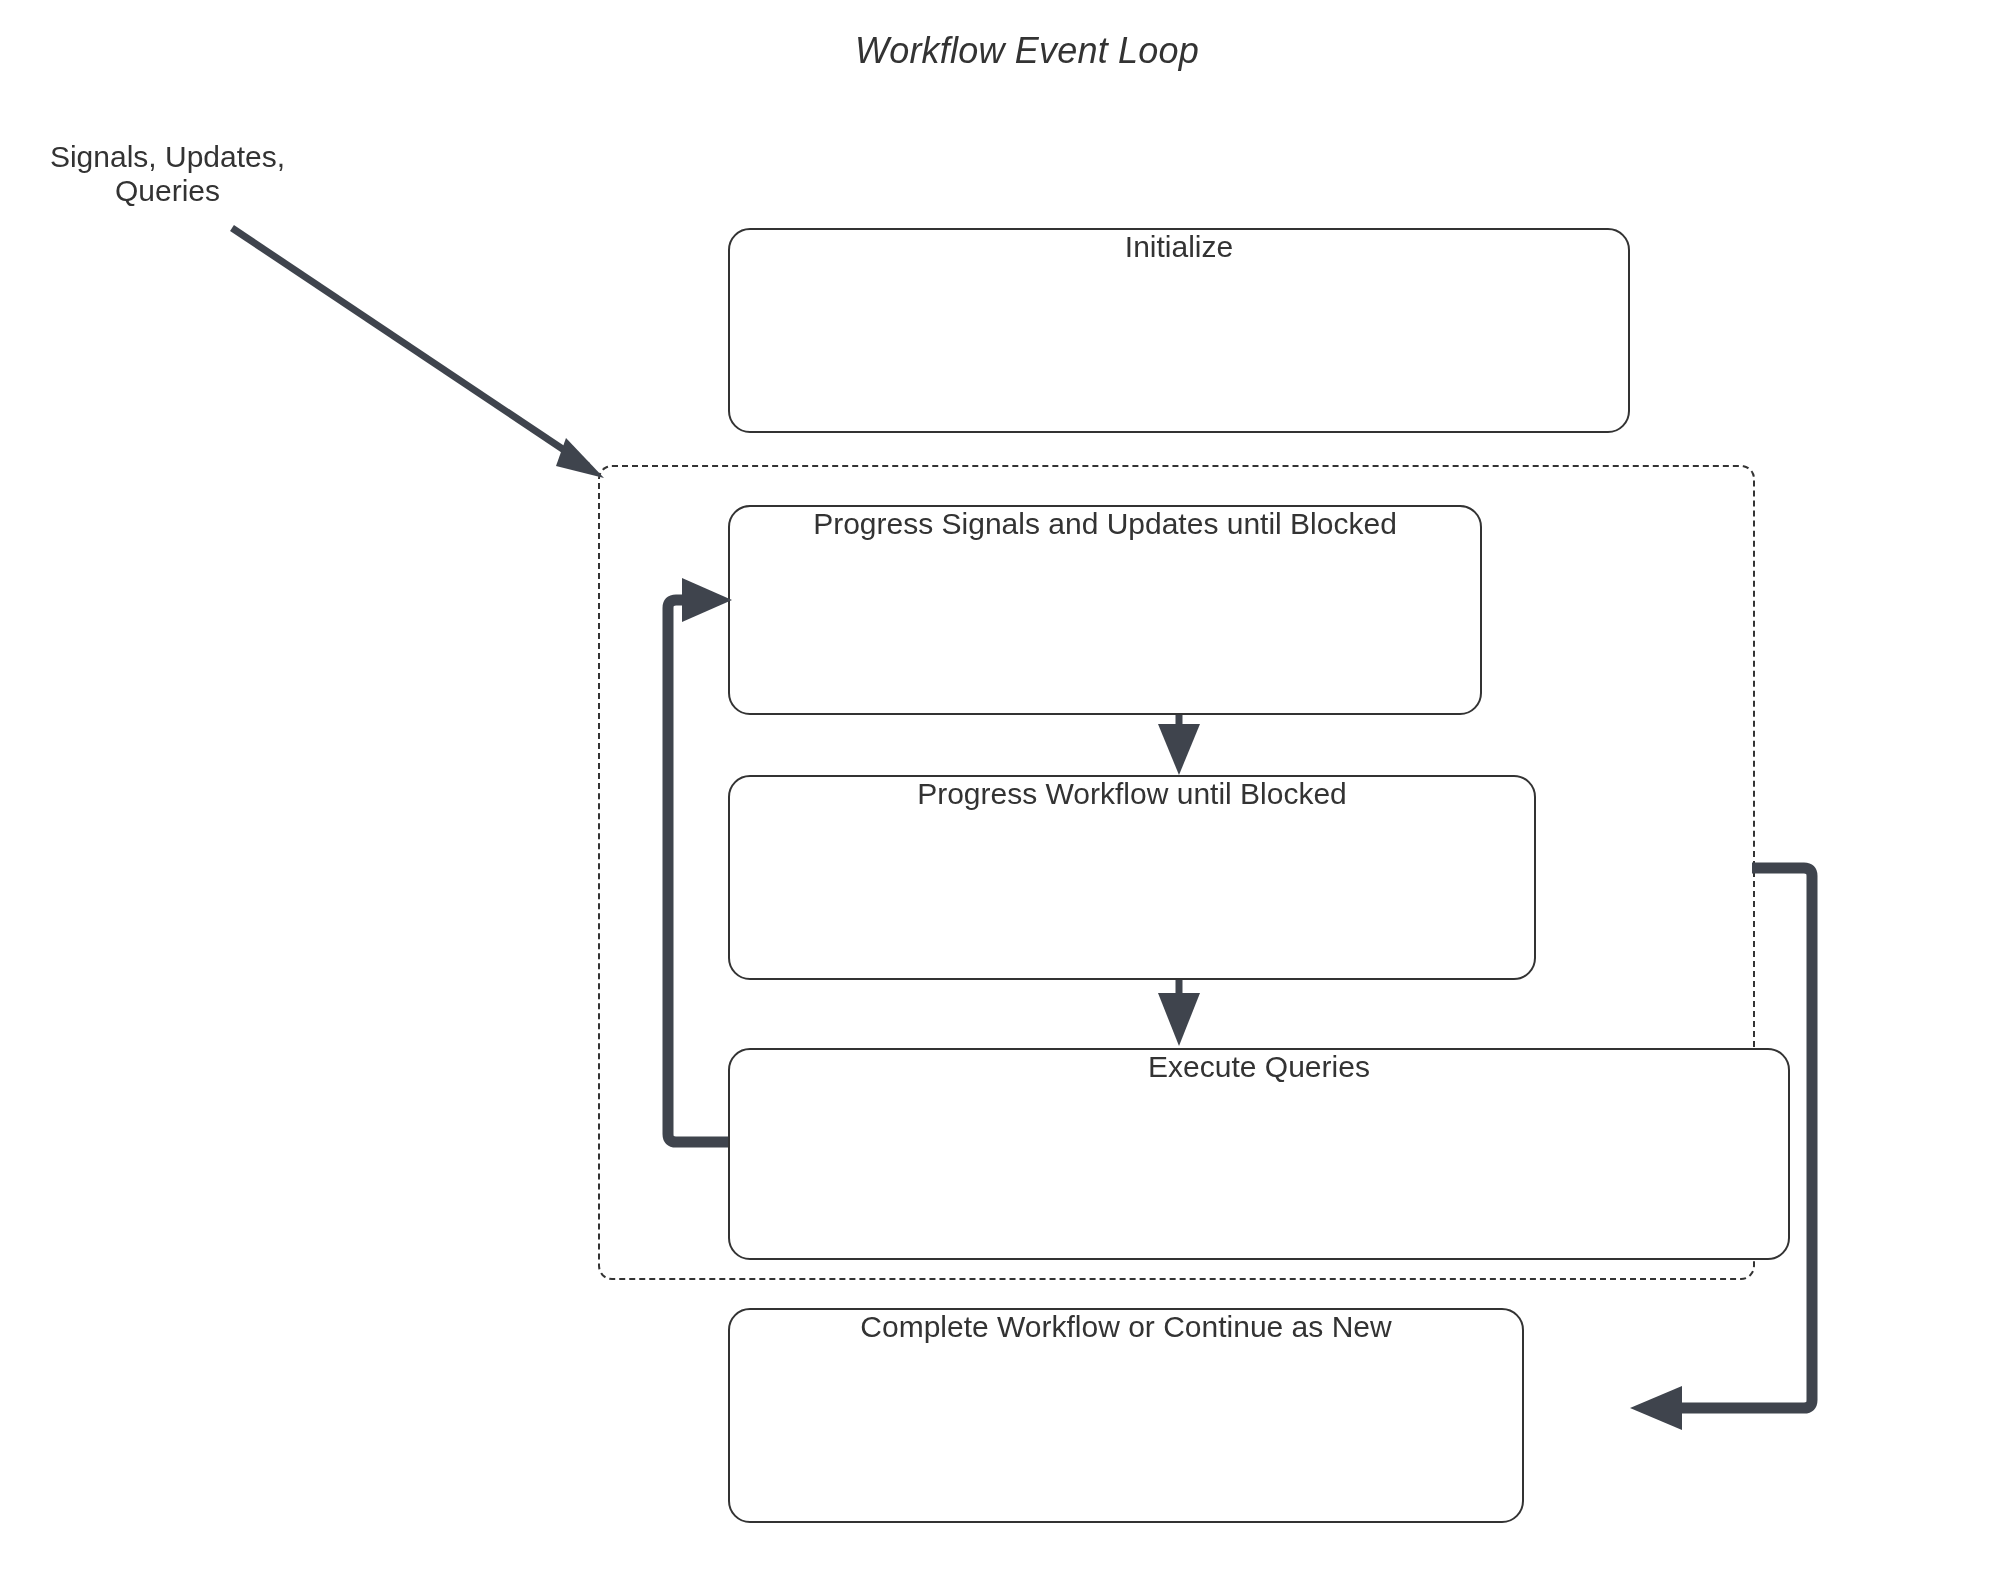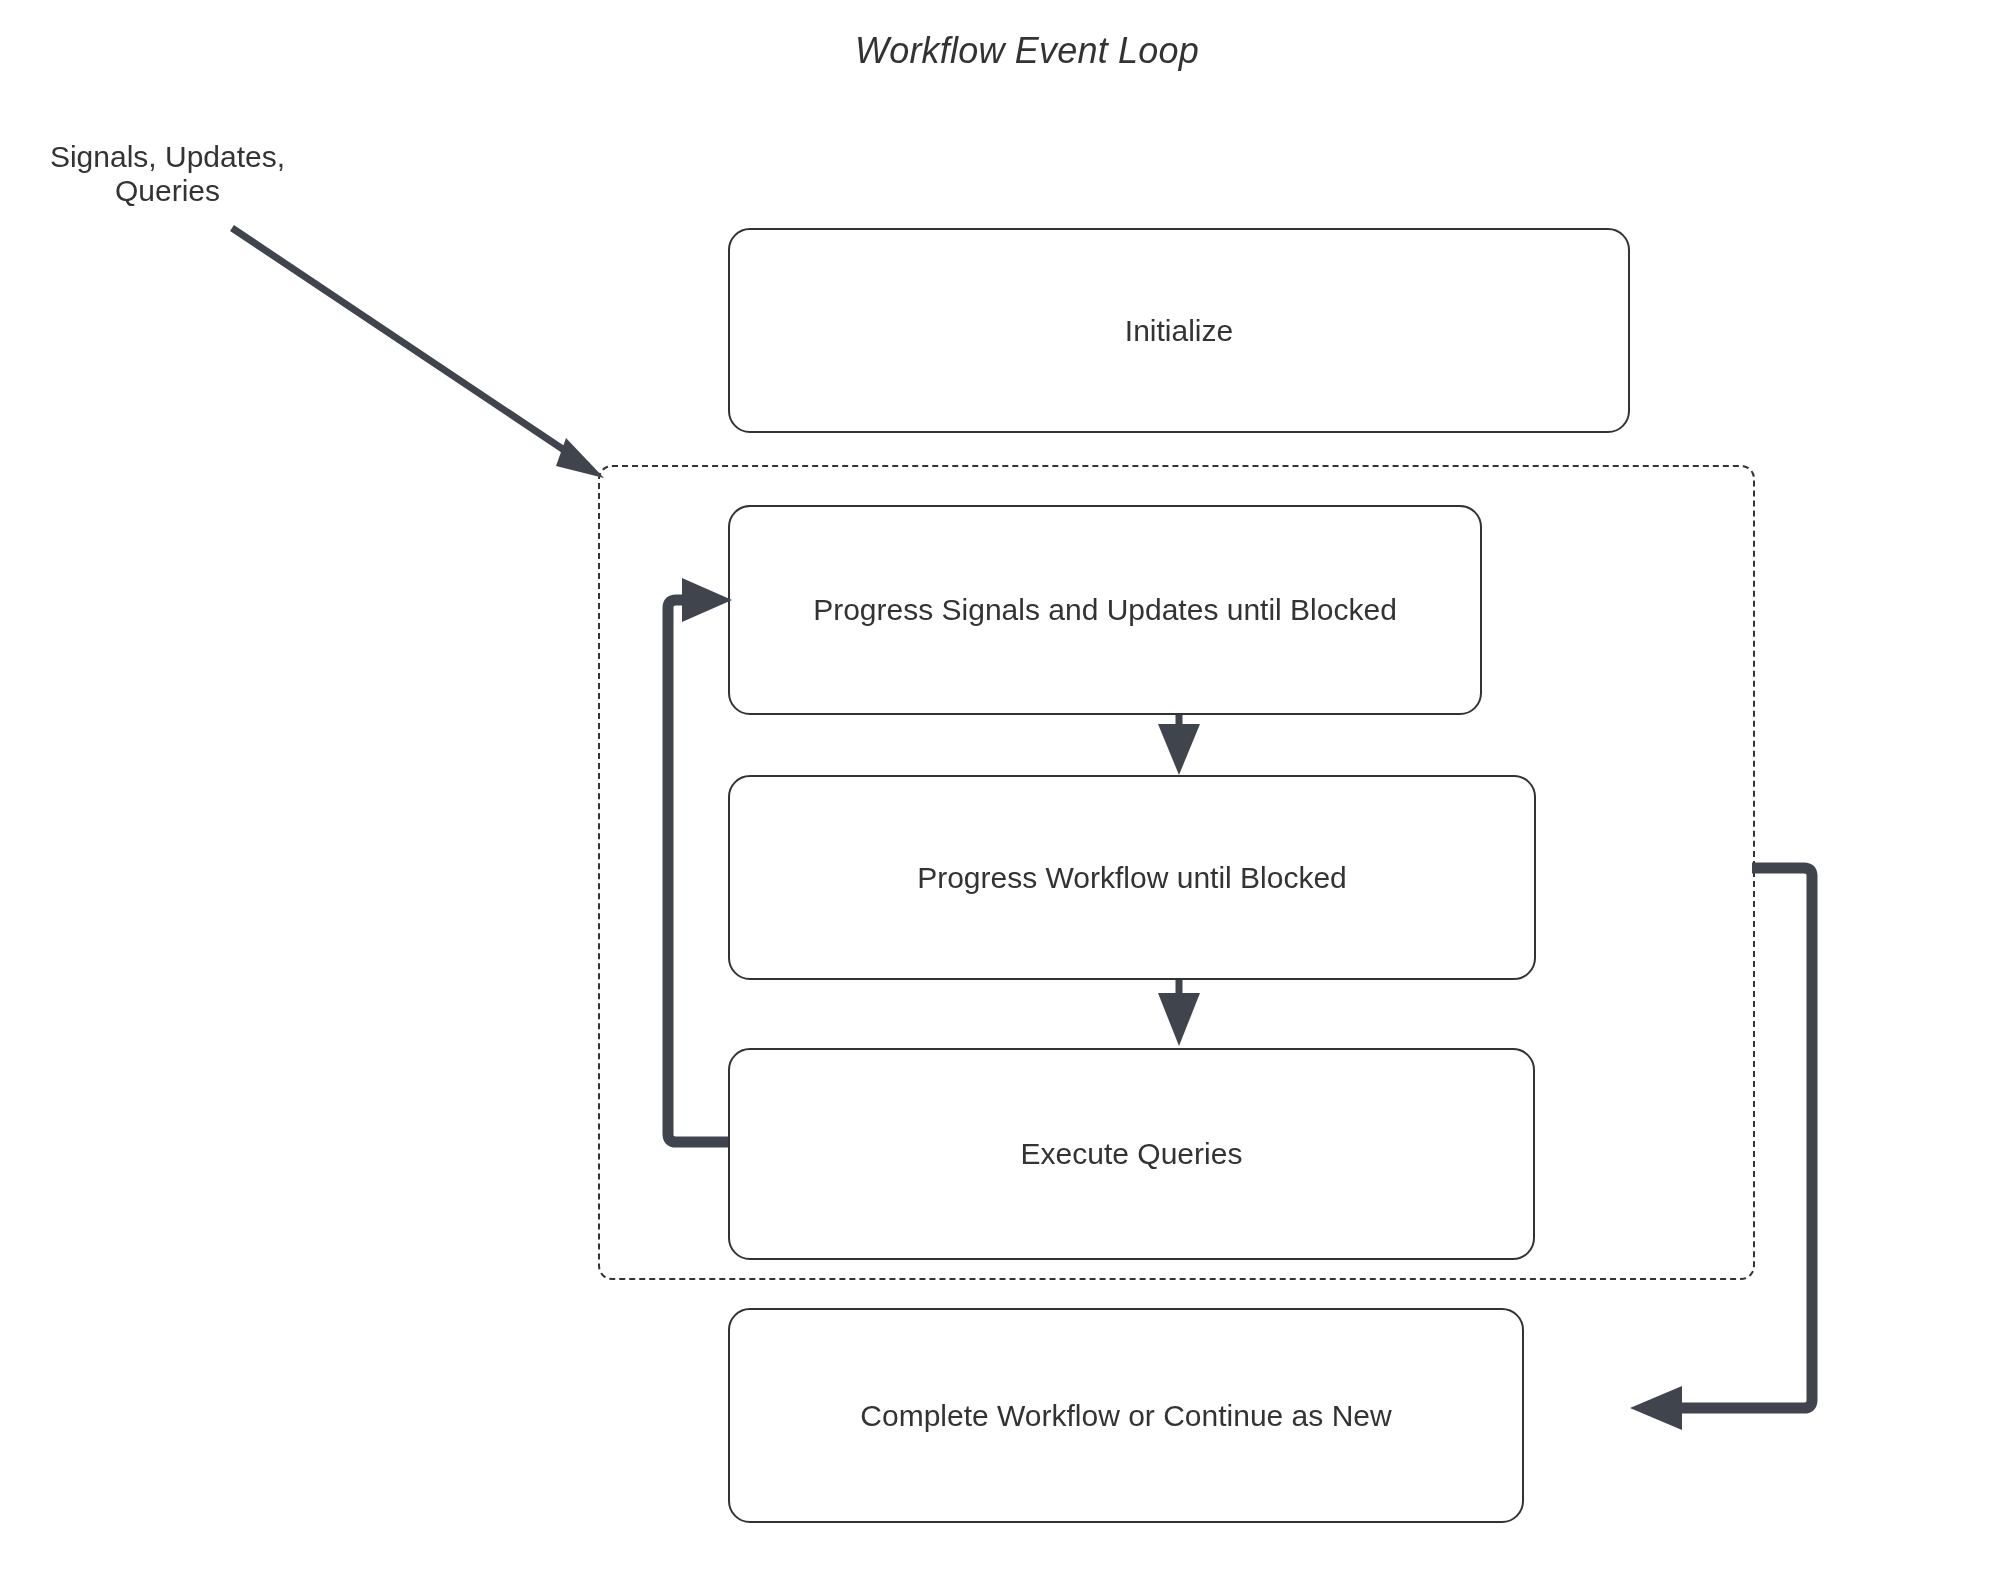--- a/index.html
+++ b/index.html
@@ -55,30 +55,30 @@
     border-radius: 14px;
     box-sizing: border-box;
   }
   .node {
     position: absolute;
     box-sizing: border-box;
     border: 2px solid #333333;
     border-radius: 22px;
     background: #ffffff;
     display: flex;
-    align-items: center;
+    align-items: flex-start;
     justify-content: center;
     font-size: 30px;
     color: #333333;
     text-align: center;
   }
   #node-initialize    { left: 728px; top: 228px;  width: 902px; height: 205px; }
   #node-progress-su   { left: 728px; top: 505px;  width: 754px; height: 210px; }
   #node-progress-wf   { left: 728px; top: 775px;  width: 808px; height: 205px; }
-  #node-execute-q     { left: 728px; top: 1048px; width: 807px; height: 212px; }
+  #node-execute-q     { left: 728px; top: 1048px; width: 1062px; height: 212px; }
   #node-complete      { left: 728px; top: 1308px; width: 796px; height: 215px; }
 
   svg.arrows {
     position: absolute;
     left: 0;
     top: 0;
     width: 2006px;
     height: 1576px;
     pointer-events: none;
     overflow: visible;

